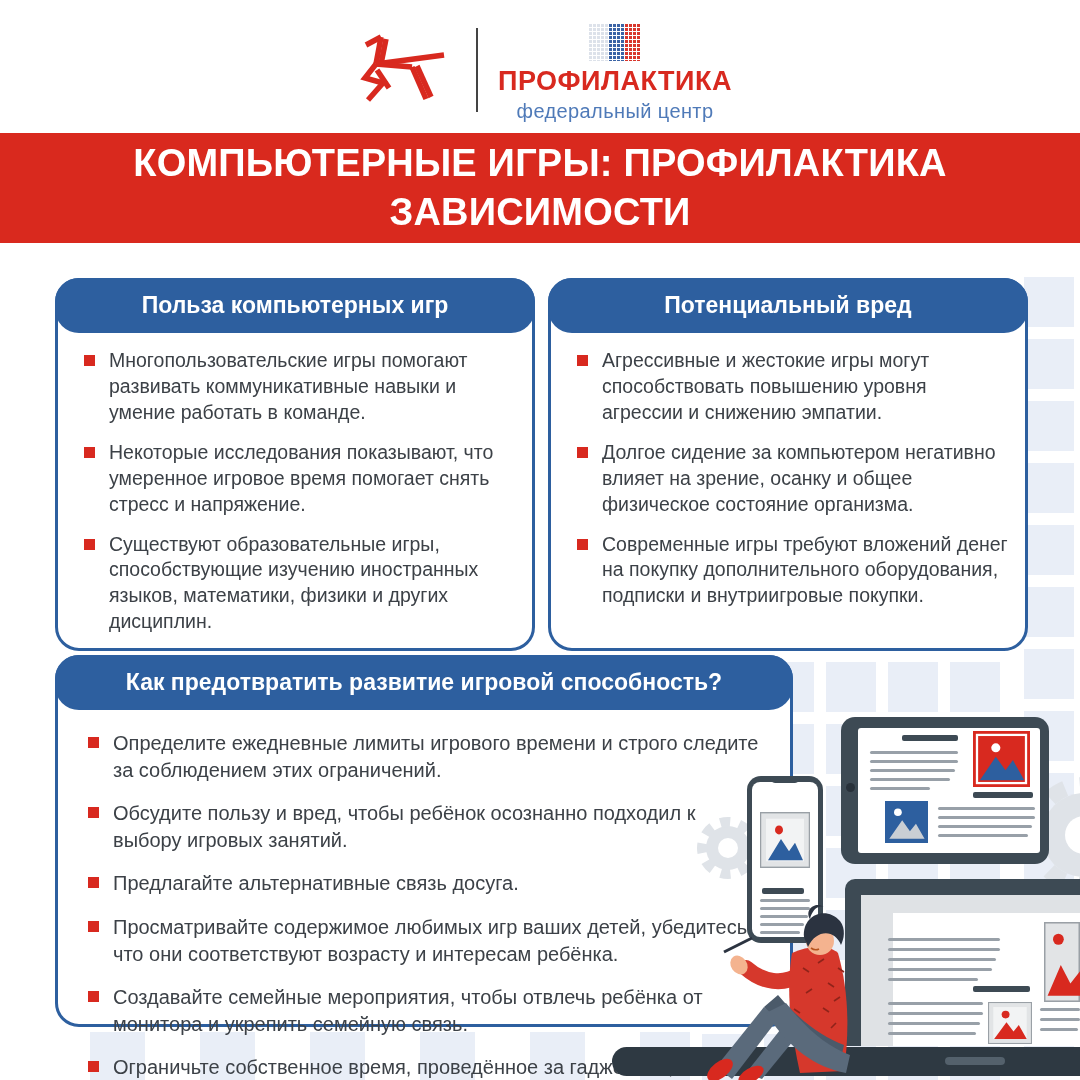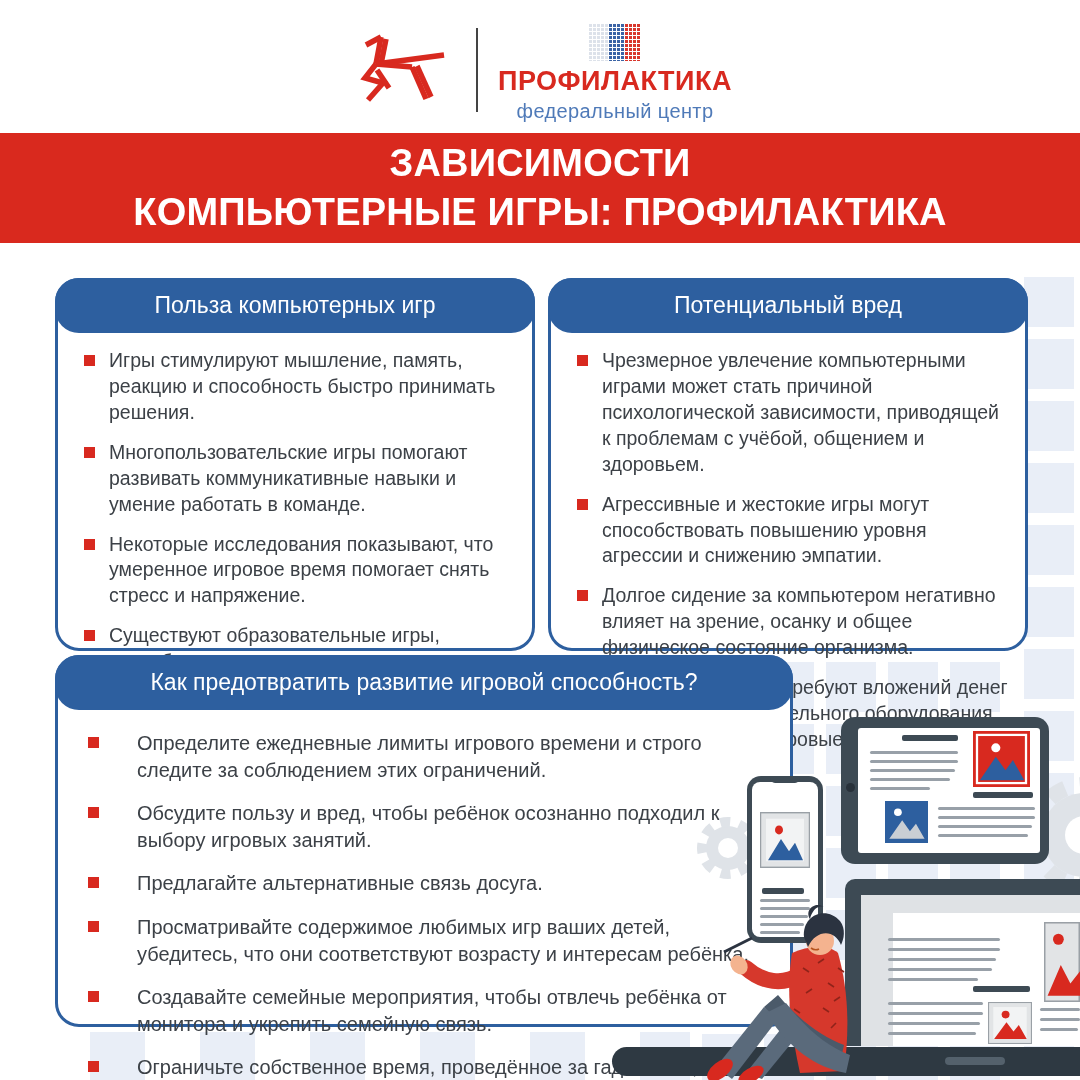--- a/index.html
+++ b/index.html
@@ -28,26 +28,26 @@
 
   
   .banner{position:absolute;left:0;top:133px;width:1080px;height:110px;background:#d9291e;z-index:1;
     display:flex;flex-direction:column;align-items:center;justify-content:center;}
   .banner div{color:#fff;font-size:38px;font-weight:800;line-height:1.3;letter-spacing:.2px;}
 
   
   .card{position:absolute;background:#fff;border:3px solid #2d5f9f;border-radius:24px;z-index:1;}
   .card-header{position:absolute;top:-3px;left:-3px;right:-3px;height:55px;background:#2d5f9f;
     border-radius:24px;display:flex;align-items:center;justify-content:center;
-    color:#fff;font-weight:400;font-size:23px;}
+    color:#fff;font-weight:700;font-size:23px;}
   .card-body{position:absolute;left:26px;right:16px;}
   .card ul{list-style:none;margin:0;padding:0;}
   .card li{display:flex;margin-bottom:14px;font-size:19.5px;line-height:1.33;color:#3c4147;}
   .bullet{flex:none;width:11px;height:11px;background:#d8291f;margin:7px 14px 0 0;}
-  #card-prevention li{font-size:20px;margin-bottom:17px;gap:24px;}
+  #card-prevention li{font-size:20px;margin-bottom:17px;}
 
   
   .illus{position:absolute;z-index:3;}
   .tablet{left:841px;top:717px;width:208px;height:147px;background:#3d4a54;border-radius:14px;z-index:3;}
   .tablet-screen{position:absolute;left:17px;top:11px;right:9px;bottom:11px;background:#fff;border-radius:3px;}
   .tablet-cam{position:absolute;left:5px;top:66px;width:9px;height:9px;border-radius:50%;background:#28313a;}
   .phone{left:747px;top:776px;width:76px;height:167px;background:#3d4a54;border-radius:14px;z-index:4;}
   .phone-screen{position:absolute;left:5px;top:6px;right:5px;bottom:6px;background:#fff;border-radius:8px;}
   .phone-notch{position:absolute;left:23px;top:0;width:30px;height:7px;background:#3d4a54;border-radius:0 0 5px 5px;}
   .laptop-frame{left:845px;top:879px;width:235px;height:167px;background:#3d4a54;border-radius:10px 0 0 0;z-index:3;}
@@ -87,56 +87,48 @@
     </svg>
     <div class="logo-divider"></div>
     <div class="brand">
       <div class="pixel-flag"></div>
       <div class="brand-name">ПРОФИЛАКТИКА</div>
       <div class="brand-sub">федеральный центр</div>
     </div>
   </header>
 
   <div class="banner">
+    <div>КОМПЬЮТЕРНЫЕ ИГРЫ: ПРОФИЛАКТИКА</div>
     <div>ЗАВИСИМОСТИ</div>
-    <div>КОМПЬЮТЕРНЫЕ ИГРЫ: ПРОФИЛАКТИКА</div>
   </div>
 
   <section class="card" id="card-benefits" style="left:55px;top:278px;width:474px;height:367px;">
     <div class="card-header">Польза компьютерных игр</div>
     <div class="card-body" style="top:67px;">
       <ul>
         <li>
             <span class="bullet"></span>
-            <span>Игры стимулируют мышление, память, реакцию и способность быстро принимать решения.</span>
-          </li>
-        <li>
-            <span class="bullet"></span>
             <span>Многопользовательские игры помогают развивать коммуникативные навыки и умение работать в команде.</span>
           </li>
         <li>
             <span class="bullet"></span>
             <span>Некоторые исследования показывают, что умеренное игровое время помогает снять стресс и напряжение.</span>
           </li>
         <li>
             <span class="bullet"></span>
             <span>Существуют образовательные игры, способствующие изучению иностранных языков, математики, физики и других дисциплин.</span>
           </li>
       </ul>
     </div>
   </section>
 
   <section class="card" id="card-harm" style="left:548px;top:278px;width:474px;height:367px;">
     <div class="card-header">Потенциальный вред</div>
     <div class="card-body" style="top:67px;">
       <ul>
-        <li>
-            <span class="bullet"></span>
-            <span>Чрезмерное увлечение компьютерными играми может стать причиной психологической зависимости, приводящей к проблемам с учёбой, общением и здоровьем.</span>
-          </li>
         <li>
             <span class="bullet"></span>
             <span>Агрессивные и жестокие игры могут способствовать повышению уровня агрессии и снижению эмпатии.</span>
           </li>
         <li>
             <span class="bullet"></span>
             <span>Долгое сидение за компьютером негативно влияет на зрение, осанку и общее физическое состояние организма.</span>
           </li>
         <li>
             <span class="bullet"></span>

